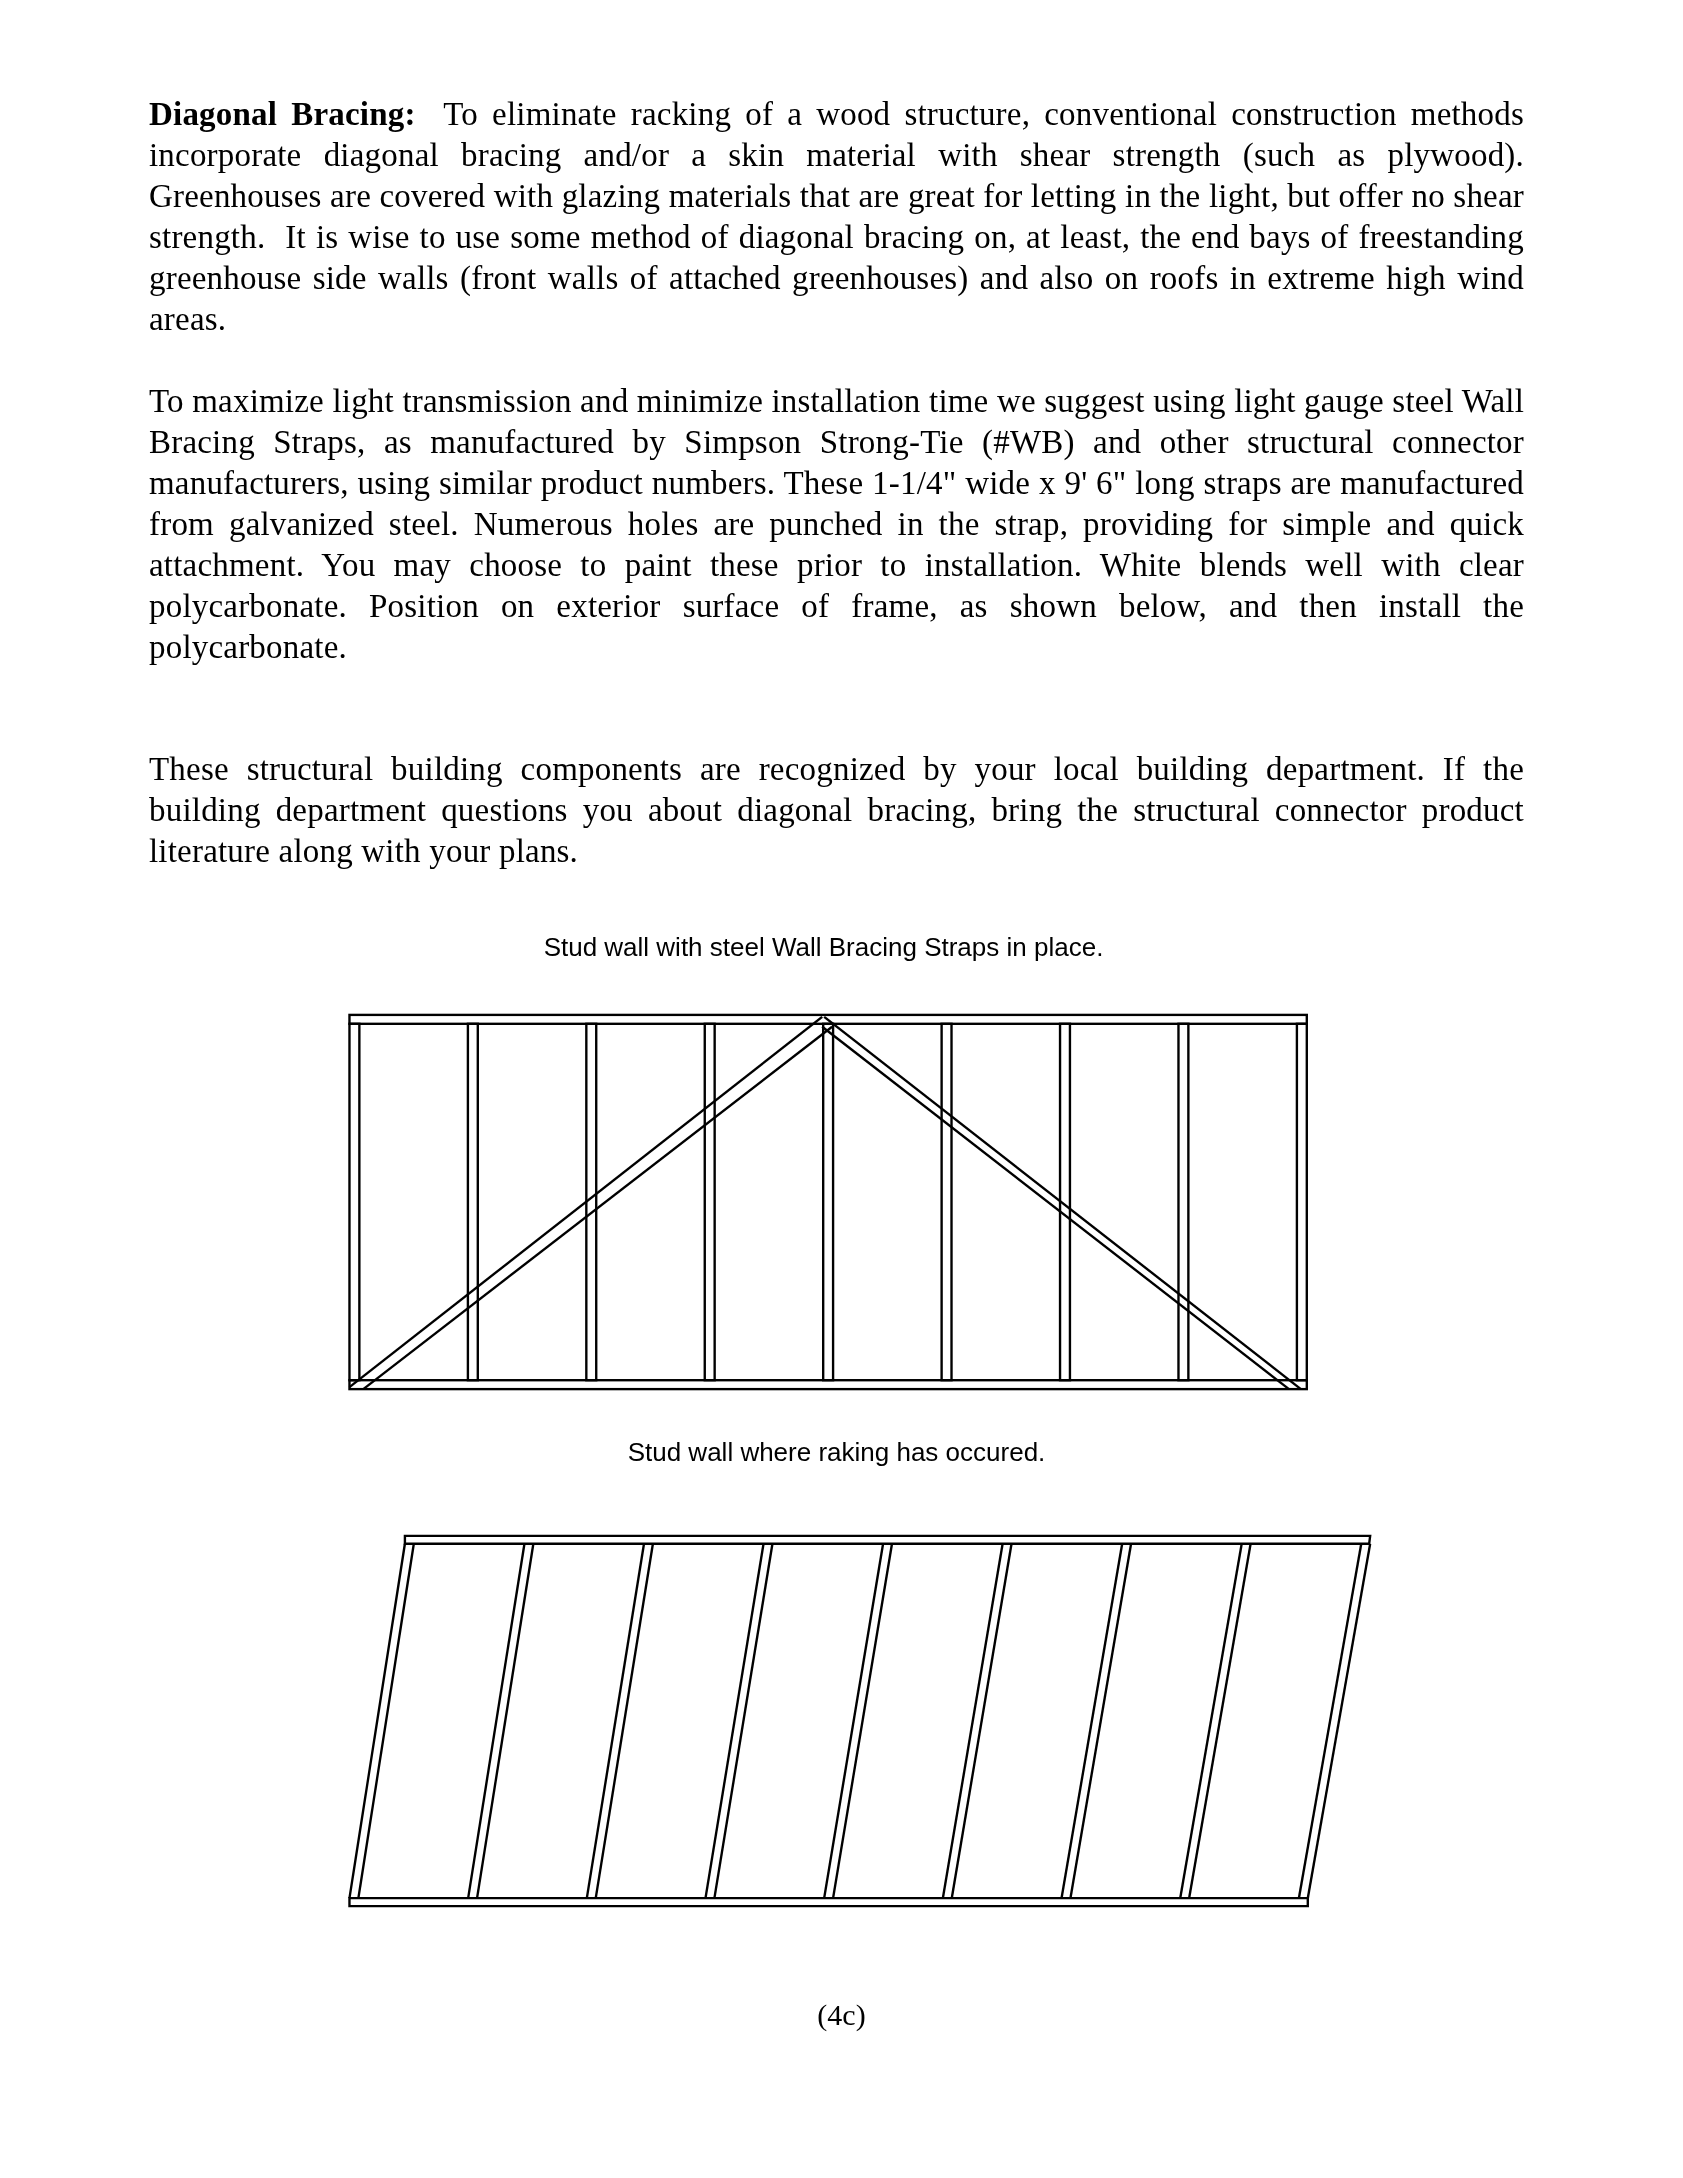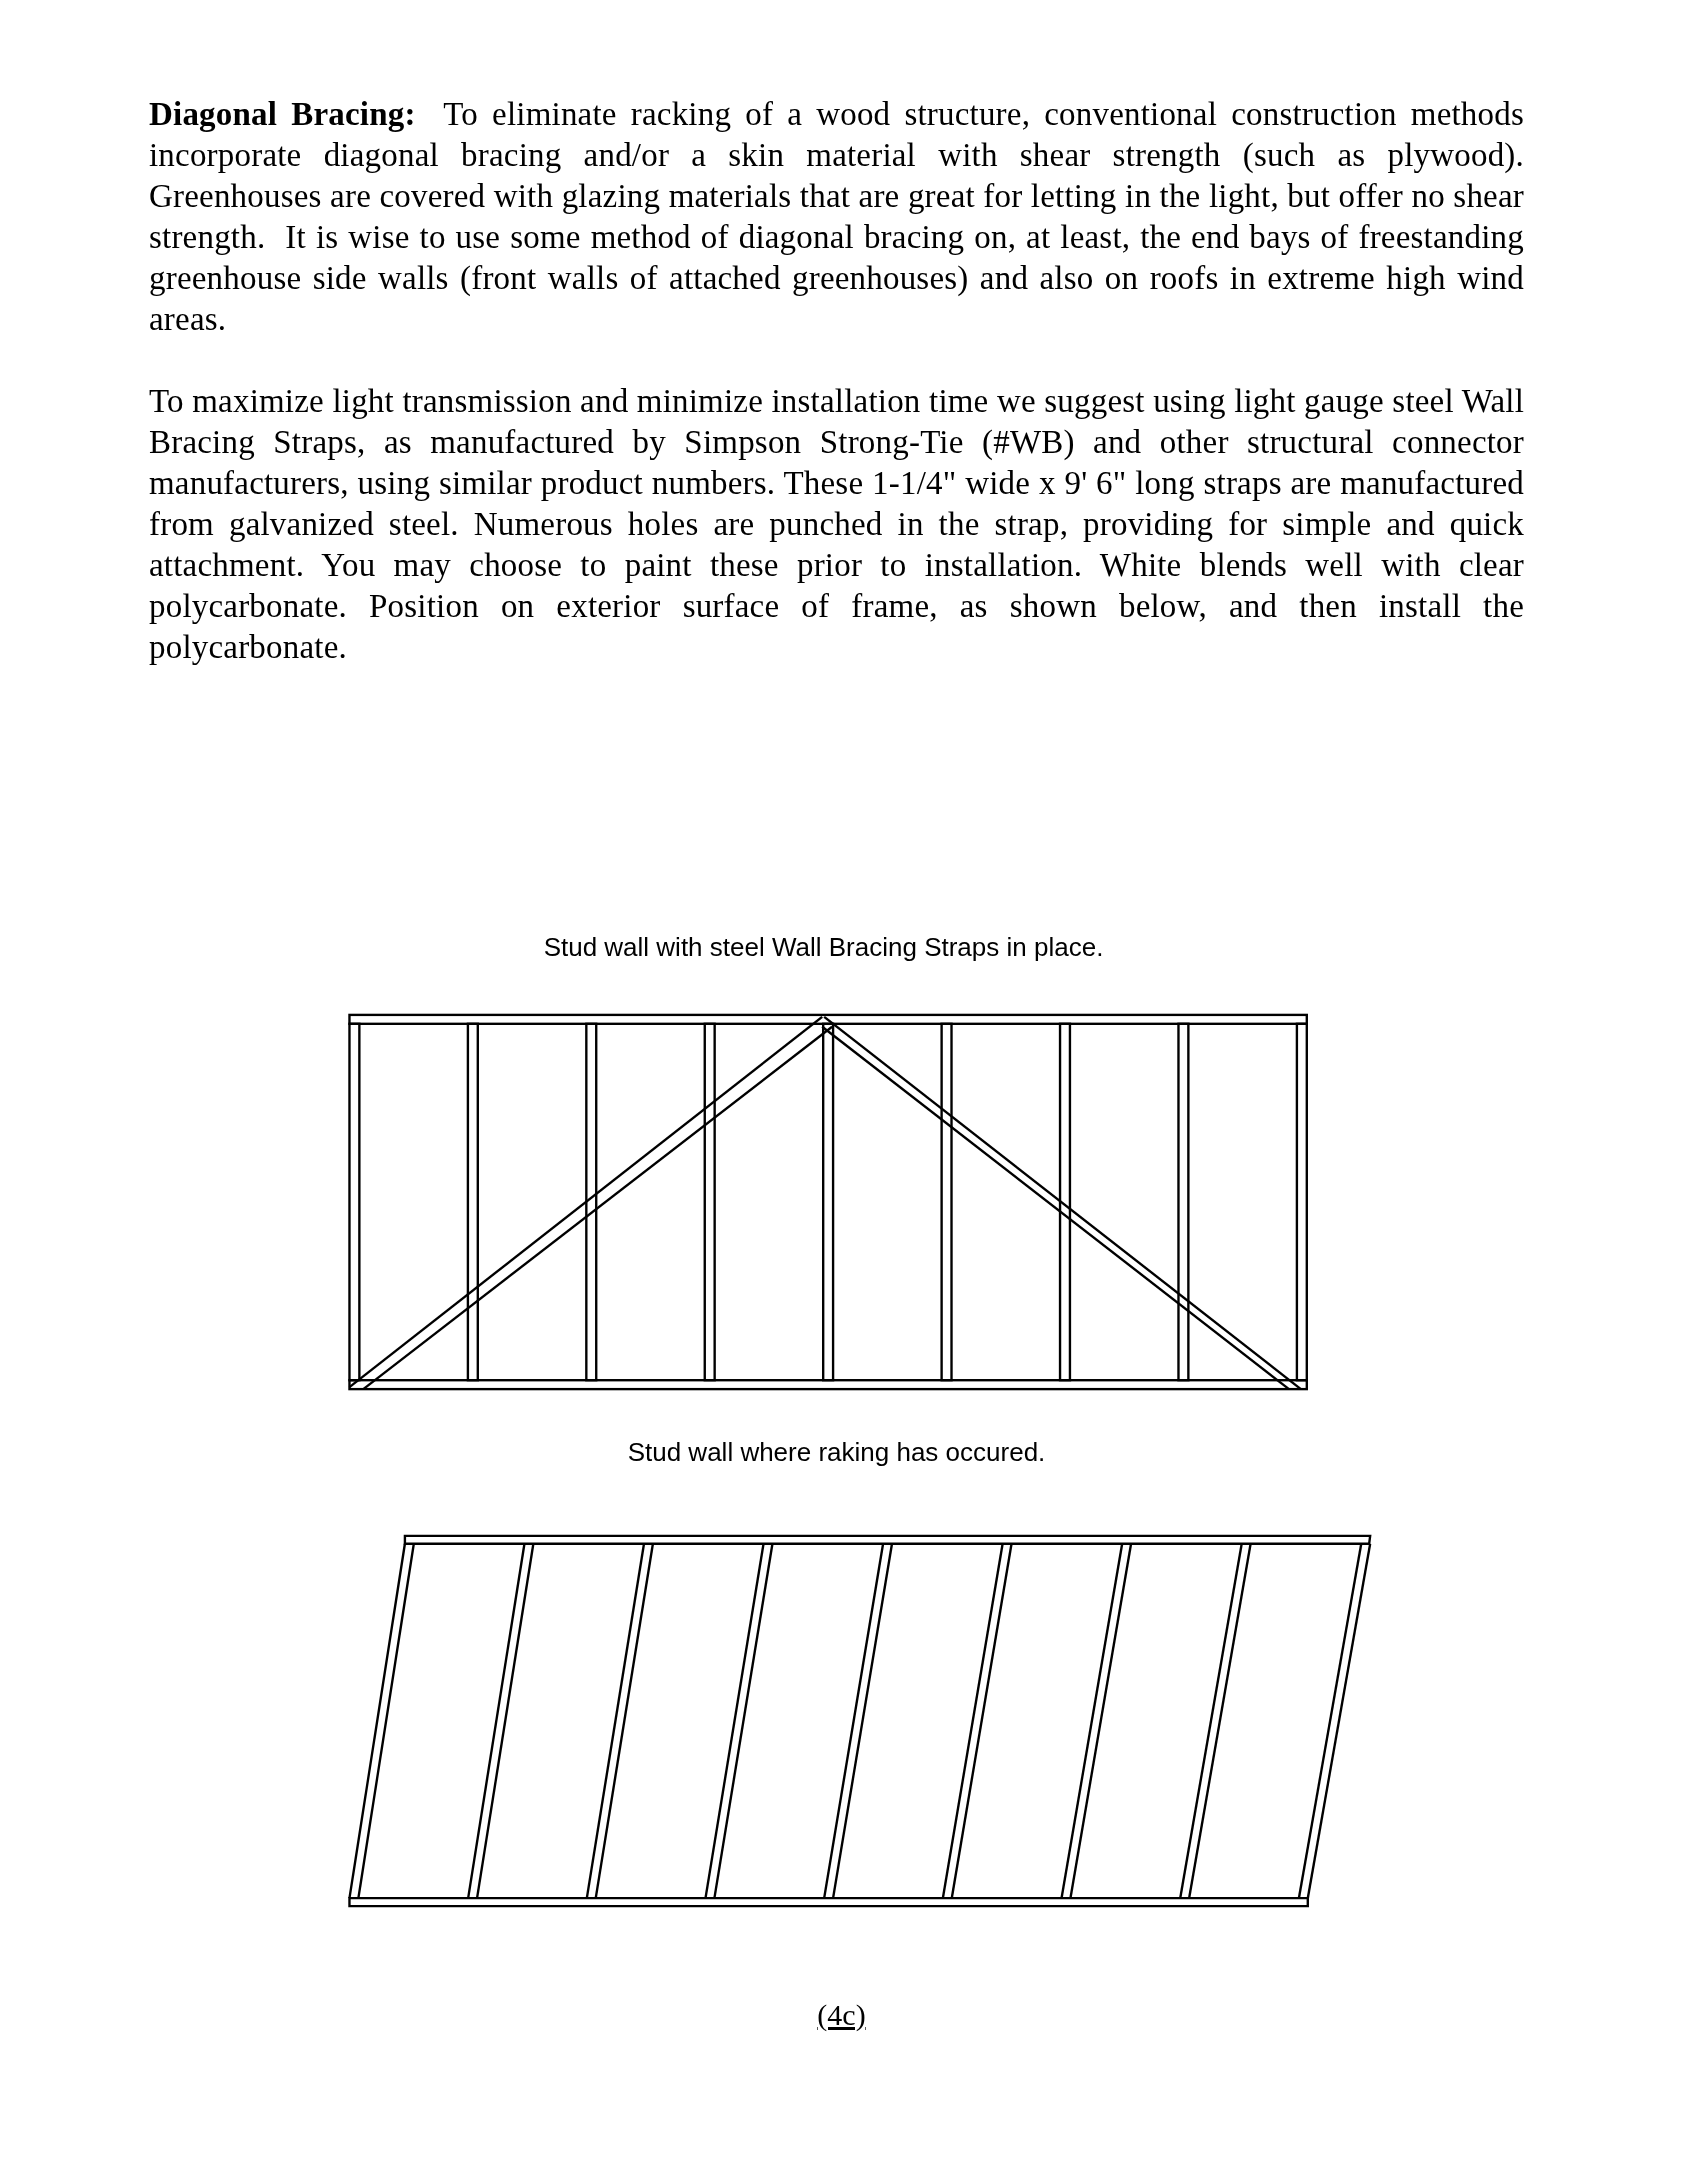--- a/index.html
+++ b/index.html
@@ -17,34 +17,35 @@
   .lead { font-weight: bold; }
   .caption {
     position: absolute; left: 0; width: 1683px; text-align: center;
     font-family: "Liberation Sans", "DejaVu Sans", sans-serif;
     font-size: 26px;
   }
   #cap1 { top: 932px; left: -18px; }
   #cap2 { top: 1437px; left: -5px; }
   .pagenum {
     position: absolute; top: 1998px; left: 0; width: 1683px; text-align: center;
-    font-family: "Liberation Serif", "DejaVu Serif", serif; font-size: 30px; text-decoration: underline;
+    font-family: "Liberation Serif", "DejaVu Serif", serif; font-size: 30px;
   }
   svg.fig { position: absolute; left: 0; width: 1683px; }
   svg.fig line, svg.fig rect, svg.fig polygon { stroke: #000; fill: none; stroke-width: 2.4; }
 </style>
 </head>
 <body>
 
 <div class="page">
 
   <p class="para" id="p1" style="margin:0"><span class="lead">Diagonal Bracing:</span><span style="white-space:pre-wrap">  To eliminate racking of a wood structure, conventional construction methods incorporate diagonal bracing and/or a skin material with shear strength (such as plywood).  Greenhouses are covered with glazing materials that are great for letting in the light, but offer no shear strength.  It is wise to use some method of diagonal bracing on, at least, the end bays of freestanding greenhouse side walls (front walls of attached greenhouses) and also on roofs in extreme high wind areas.</span></p>
 
   <p class="para" id="p2" style="margin:0">To maximize light transmission and minimize installation time we suggest using light gauge steel Wall Bracing Straps, as manufactured by Simpson Strong-Tie (#WB) and other structural connector manufacturers, using similar product numbers. These 1-1/4" wide x 9' 6" long straps are manufactured from galvanized steel.  Numerous holes are punched in the strap, providing for simple and quick attachment.  You may choose to paint these prior to installation.  White blends well with clear polycarbonate. Position on exterior surface of frame, as shown below, and then install the polycarbonate.</p>
 
+  <p class="para" id="p3" style="margin:0">These structural building components are recognized by your local building department.  If the building department questions you about diagonal bracing, bring the structural connector product literature along with your plans.</p>
 
   <div class="caption" id="cap1">Stud wall with steel Wall Bracing Straps in place.</div>
 
   <svg class="fig" id="fig1" style="top:1000px" height="406" viewBox="0 1010 1700 410">
       <rect x="353" y="1025" width="967" height="9"></rect>
       <rect x="353" y="1394" width="967" height="9"></rect>
       <rect x="353" y="1034" width="10" height="360"></rect>
       <rect x="472.625" y="1034" width="10" height="360"></rect>
       <rect x="592.25" y="1034" width="10" height="360"></rect>
       <rect x="711.875" y="1034" width="10" height="360"></rect>

